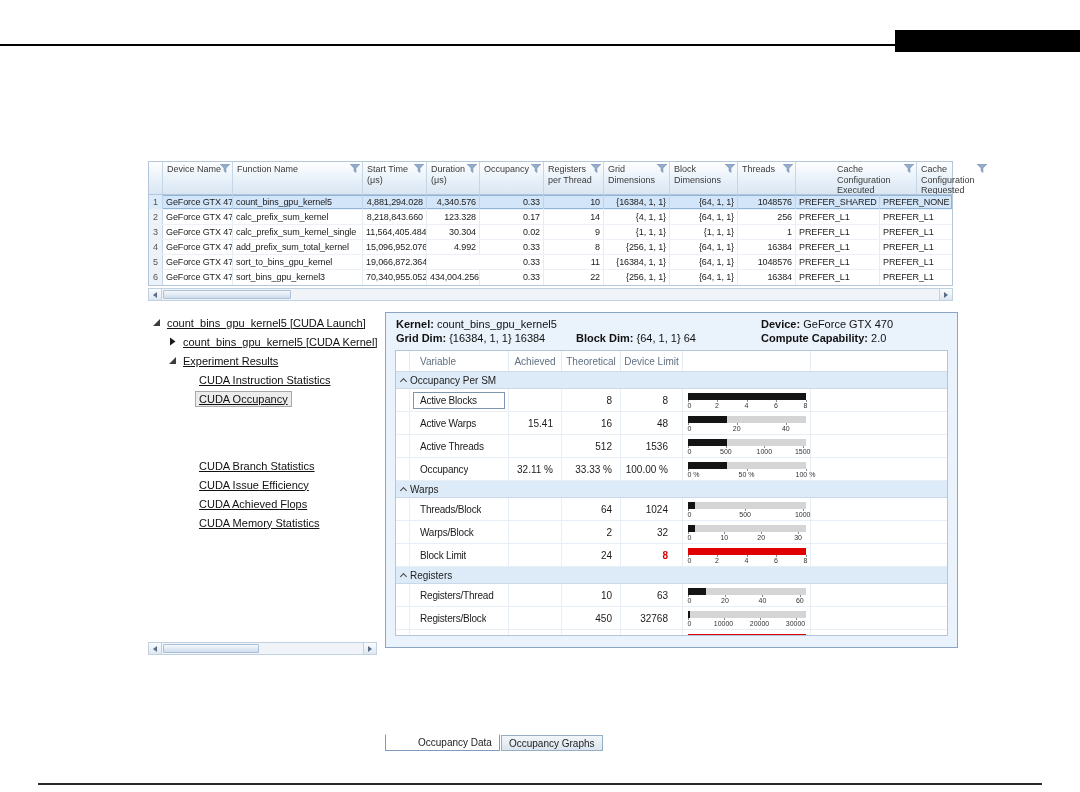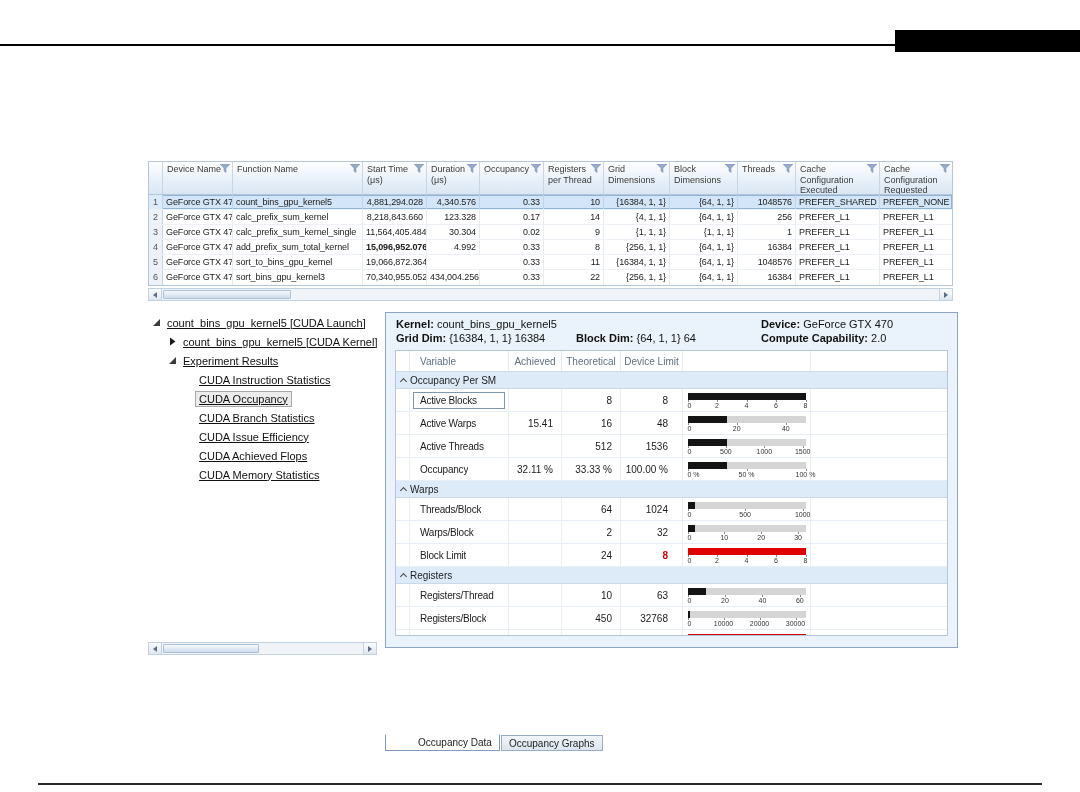--- a/index.html
+++ b/index.html
@@ -129,21 +129,21 @@
         </svg></div>
       <div class="kt-hcell" style="flex: 0 0 66px;"><span>Grid Dimensions</span><svg class="funnel" width="10" height="9" viewBox="0 0 10 9">
           <path d="M0 0 H10 L6 4.2 V8.5 L4 7 V4.2 Z" fill="#93accb" stroke="#7d97b5" stroke-width="0.6"></path>
         </svg></div>
       <div class="kt-hcell" style="flex: 0 0 68px;"><span>Block Dimensions</span><svg class="funnel" width="10" height="9" viewBox="0 0 10 9">
           <path d="M0 0 H10 L6 4.2 V8.5 L4 7 V4.2 Z" fill="#93accb" stroke="#7d97b5" stroke-width="0.6"></path>
         </svg></div>
       <div class="kt-hcell" style="flex: 0 0 58px;"><span>Threads</span><svg class="funnel" width="10" height="9" viewBox="0 0 10 9">
           <path d="M0 0 H10 L6 4.2 V8.5 L4 7 V4.2 Z" fill="#93accb" stroke="#7d97b5" stroke-width="0.6"></path>
         </svg></div>
-      <div class="kt-hcell" style="flex: 0 0 84px;"><span>Cache Configuration Executed</span><svg class="funnel" width="10" height="9" viewBox="0 0 10 9">
+      <div class="kt-hcell" style="flex: 0 0 84px; margin-left: 37px;"><span>Cache Configuration Executed</span><svg class="funnel" width="10" height="9" viewBox="0 0 10 9">
           <path d="M0 0 H10 L6 4.2 V8.5 L4 7 V4.2 Z" fill="#93accb" stroke="#7d97b5" stroke-width="0.6"></path>
         </svg></div>
       <div class="kt-hcell" style="flex: 0 0 72px;"><span>Cache Configuration Requested</span><svg class="funnel" width="10" height="9" viewBox="0 0 10 9">
           <path d="M0 0 H10 L6 4.2 V8.5 L4 7 V4.2 Z" fill="#93accb" stroke="#7d97b5" stroke-width="0.6"></path>
         </svg></div>
     </div>
   <div id="kt-body">
       <div class="kt-row selected">
         <div class="kt-cell num" style="flex: 0 0 14px;">1</div>
         <div class="kt-cell al" style="flex: 0 0 70px;">GeForce GTX 470</div>
@@ -183,21 +183,21 @@
         <div class="kt-cell ar" style="flex: 0 0 66px;">{1, 1, 1}</div>
         <div class="kt-cell ar" style="flex: 0 0 68px;">{1, 1, 1}</div>
         <div class="kt-cell ar" style="flex: 0 0 58px;">1</div>
         <div class="kt-cell al" style="flex: 0 0 84px;">PREFER_L1</div>
         <div class="kt-cell al" style="flex: 0 0 72px;">PREFER_L1</div>
       </div>
       <div class="kt-row">
         <div class="kt-cell num" style="flex: 0 0 14px;">4</div>
         <div class="kt-cell al" style="flex: 0 0 70px;">GeForce GTX 470</div>
         <div class="kt-cell al" style="flex: 0 0 130px;">add_prefix_sum_total_kernel</div>
-        <div class="kt-cell ar" style="flex: 0 0 64px; font-weight: bold;">15,096,952.076</div>
+        <div class="kt-cell ar" style="flex: 0 0 64px;">15,096,952.076</div>
         <div class="kt-cell ar" style="flex: 0 0 53px;">4.992</div>
         <div class="kt-cell ar" style="flex: 0 0 64px;">0.33</div>
         <div class="kt-cell ar" style="flex: 0 0 60px;">8</div>
         <div class="kt-cell ar" style="flex: 0 0 66px;">{256, 1, 1}</div>
         <div class="kt-cell ar" style="flex: 0 0 68px;">{64, 1, 1}</div>
         <div class="kt-cell ar" style="flex: 0 0 58px;">16384</div>
         <div class="kt-cell al" style="flex: 0 0 84px;">PREFER_L1</div>
         <div class="kt-cell al" style="flex: 0 0 72px;">PREFER_L1</div>
       </div>
       <div class="kt-row">
@@ -269,21 +269,21 @@
       <span class="tree-label">Experiment Results</span>
     </div>
     <div class="tree-item" style="padding-left: 34px;">
       <span class="tree-arrow"></span>
       <span class="tree-label">CUDA Instruction Statistics</span>
     </div>
     <div class="tree-item selected" style="padding-left: 34px;">
       <span class="tree-arrow"></span>
       <span class="tree-label">CUDA Occupancy</span>
     </div>
-    <div class="tree-item" style="padding-left: 34px;">
+    <div class="tree-item" style="padding-left: 34px; margin-top: 48px;">
       <span class="tree-arrow"></span>
       <span class="tree-label">CUDA Branch Statistics</span>
     </div>
     <div class="tree-item" style="padding-left: 34px;">
       <span class="tree-arrow"></span>
       <span class="tree-label">CUDA Issue Efficiency</span>
     </div>
     <div class="tree-item" style="padding-left: 34px;">
       <span class="tree-arrow"></span>
       <span class="tree-label">CUDA Achieved Flops</span>

